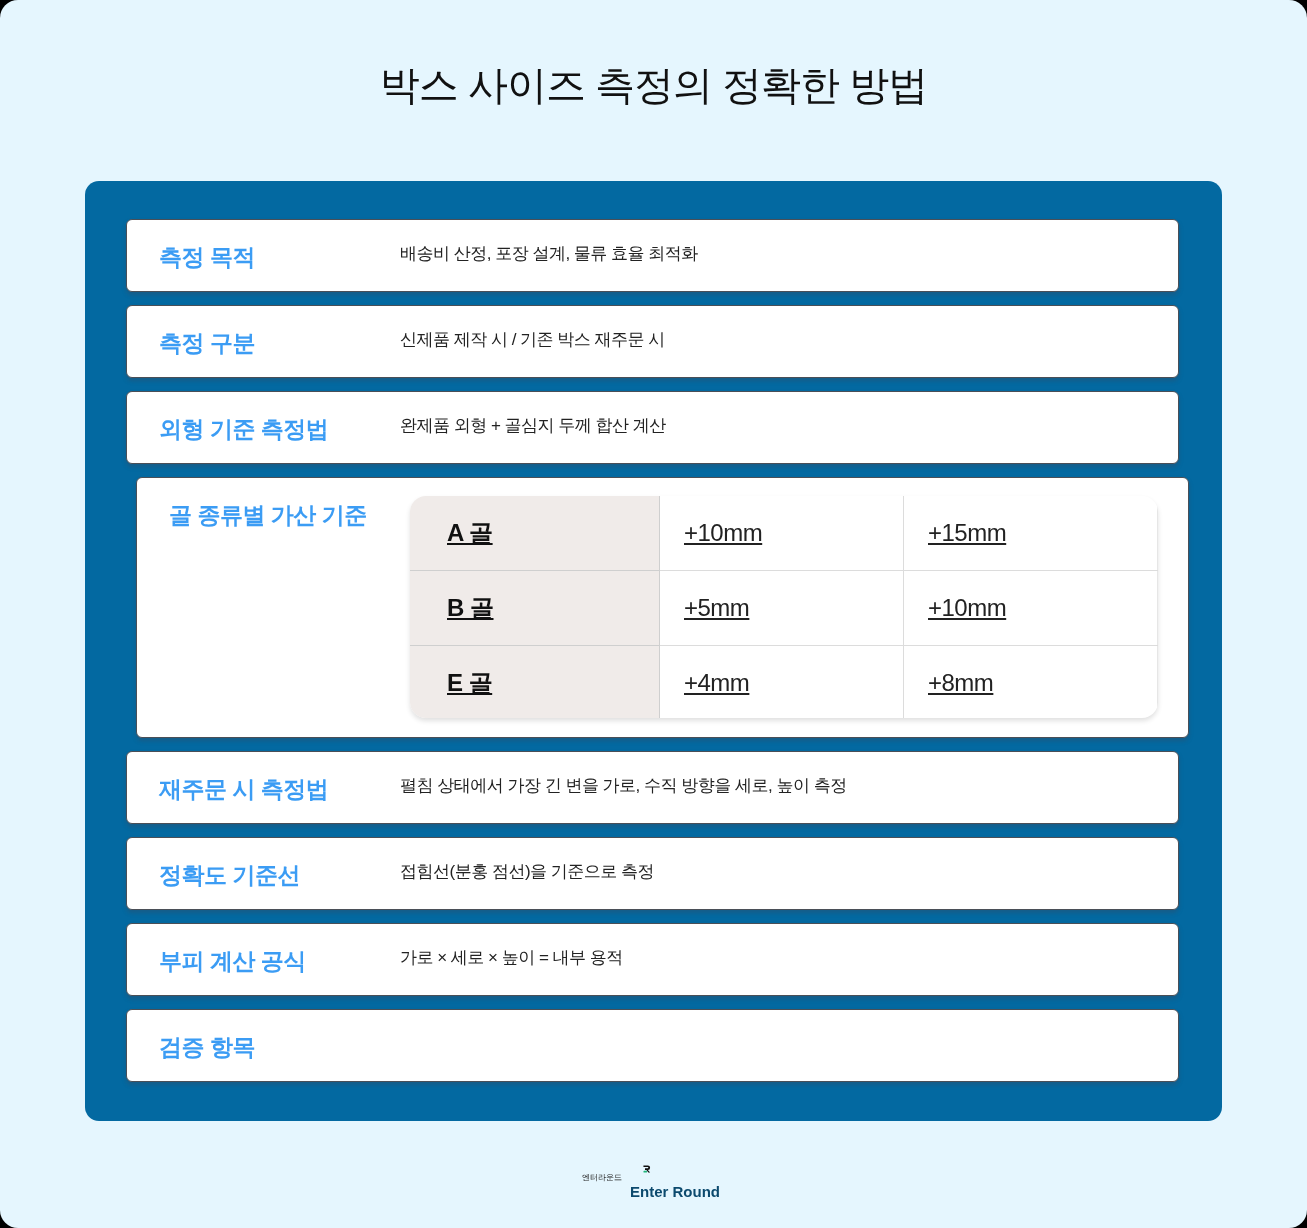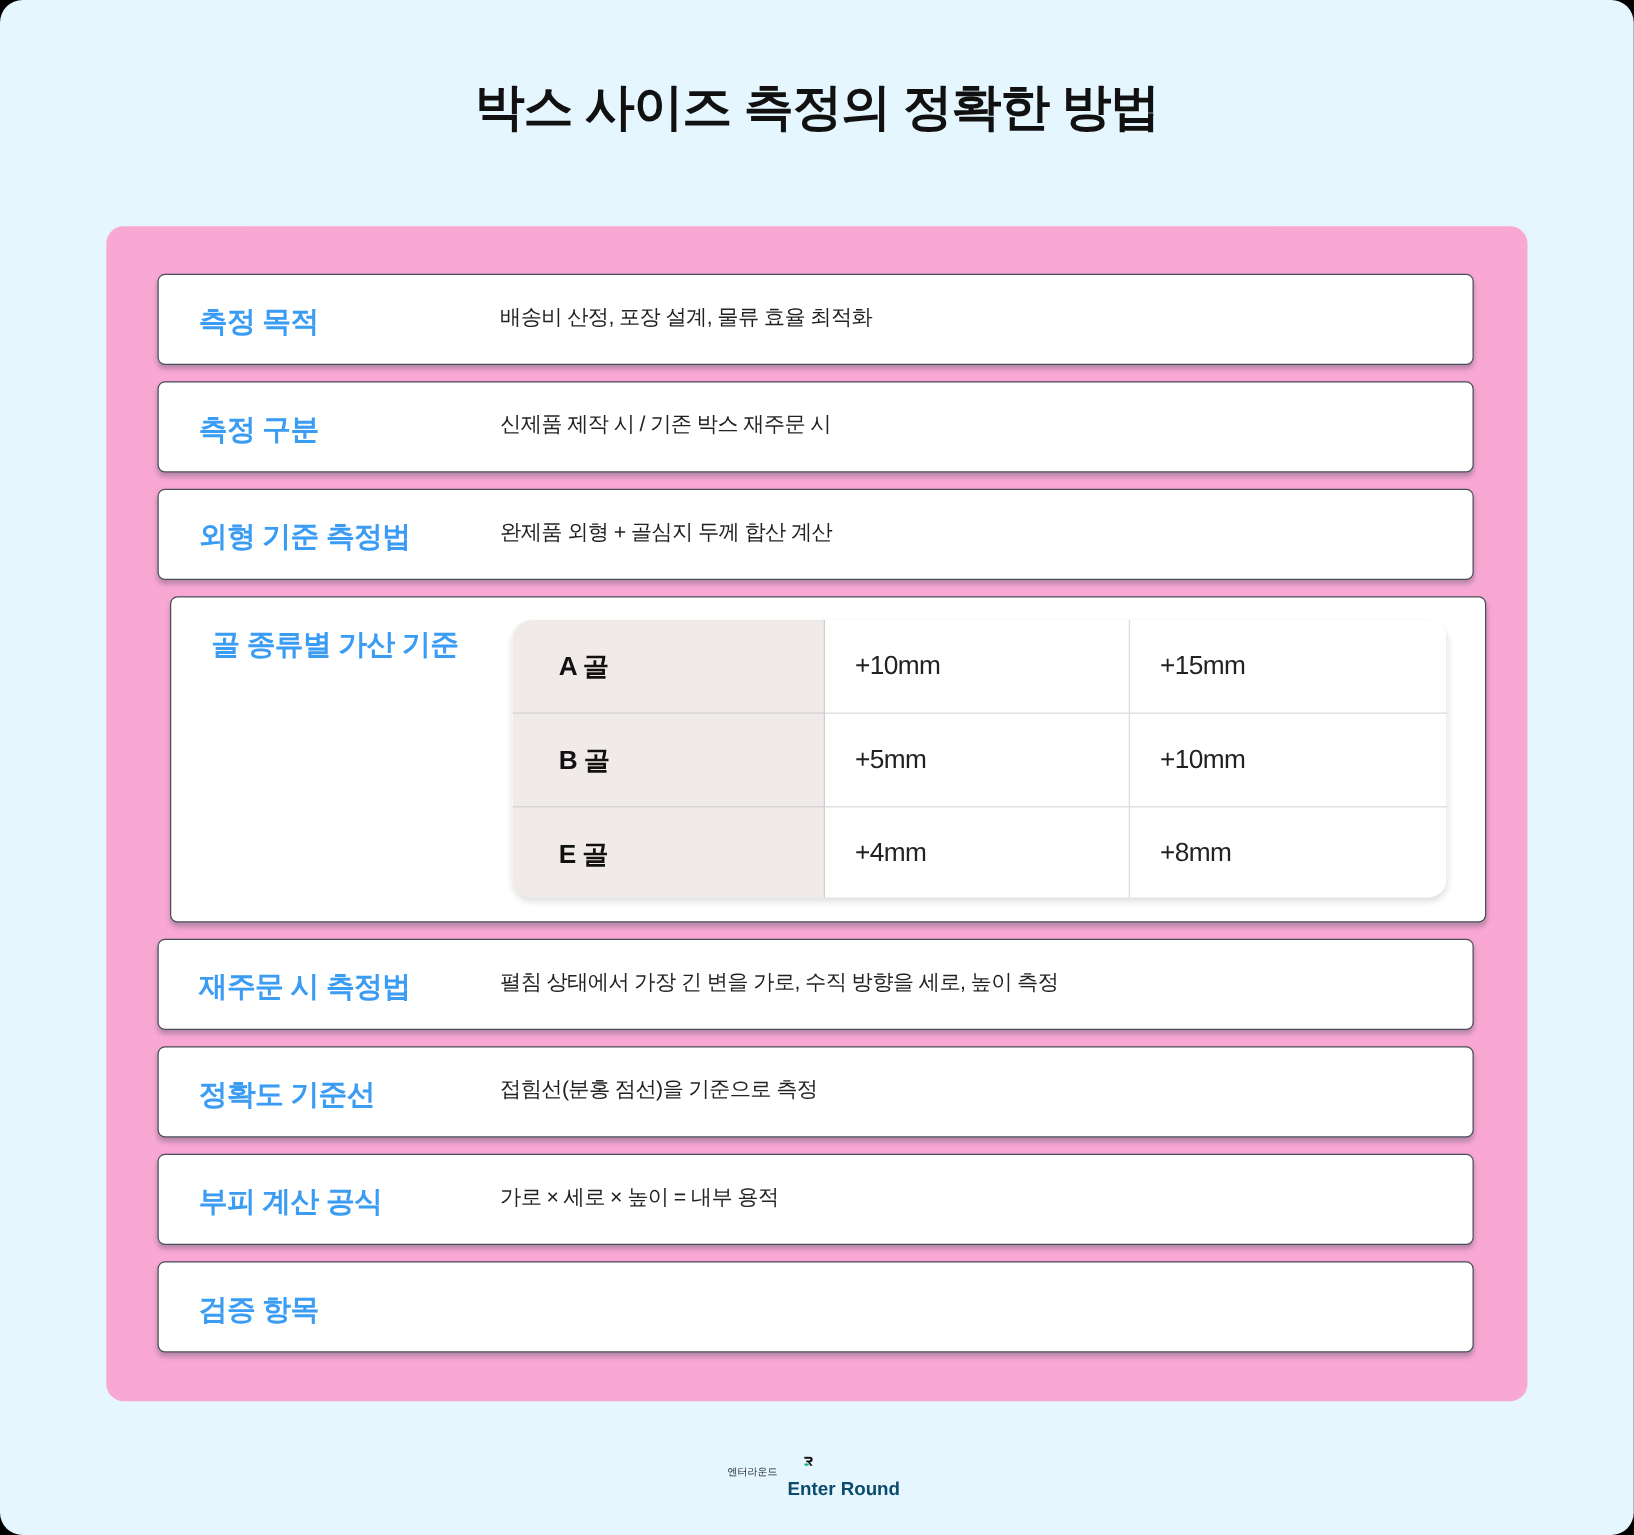--- a/index.html
+++ b/index.html
@@ -3,25 +3,25 @@
 <meta charset="utf-8">
 <style>
   html, body { margin:0; padding:0; background:#000; }
   body { width:1307px; height:1228px; overflow:hidden; font-family:"Liberation Sans","DejaVu Sans",sans-serif; }
   .page {
     position:absolute; left:0; top:0; width:1307px; height:1228px;
     background:#e5f6fe; border-radius:18px; overflow:hidden;
   }
   .title {
     position:absolute; top:58px; left:0; width:100%; text-align:center;
-    font-size:40px; font-weight:700; color:#111; letter-spacing:-1px;
+    font-size:40px; font-weight:400; color:#111; letter-spacing:-1px;
   }
   .panel {
     position:absolute; left:85px; top:181px; width:1137px; height:940px;
-    background:#f9a8d4; border-radius:14px;
+    background:#0369a1; border-radius:14px;
   }
   .row {
     position:absolute; left:41px; width:1053px;
     background:#fff; border:1.5px solid #4a4f57; border-radius:6px;
     box-shadow:0 3px 4px rgba(60,70,90,0.35);
     box-sizing:border-box;
   }
   .row .label {
     position:absolute; left:32px; font-size:23px; font-weight:700; color:#3b9cf4; letter-spacing:-0.5px;
   }
@@ -34,21 +34,21 @@
   .row.tall { height:261px;margin-left:10px; }
   .row.tall .label { top:22px; }
   .subtable {
     position:absolute; left:273px; top:18px; width:748px; height:222px;
     border-radius:16px; overflow:hidden; background:#fff;
     box-shadow:0 3px 5px rgba(0,0,0,0.12);
   }
   .subtable table { border-collapse:collapse; width:100%; height:100%; }
   .subtable td {
     border-bottom:1px solid #dcdcdc; border-right:1px solid #dcdcdc;
-    font-size:21px; color:#222; padding:0 0 0 24px; height:74px; letter-spacing:-0.5px;
+    font-size:24px; color:#222; padding:0 0 0 24px; height:74px; letter-spacing:-0.5px;text-decoration:underline;
   }
   .subtable tr:last-child td { border-bottom:none; }
   .subtable td:last-child { border-right:1px solid #e6e6e6; }
   .subtable td.head { background:#f0ebe9; font-weight:700; color:#111; padding-left:37px; width:212px; border-right:1px solid #cfcfcf; border-bottom:1px solid #cfcfcf; }
   .subtable tr:last-child td.head { border-bottom:none; }
   .subtable td.mid { width:219px; }
 
   .footer {
     position:absolute; top:1165px; left:582px; height:36px; display:flex; align-items:center;flex-direction:column;
   }

